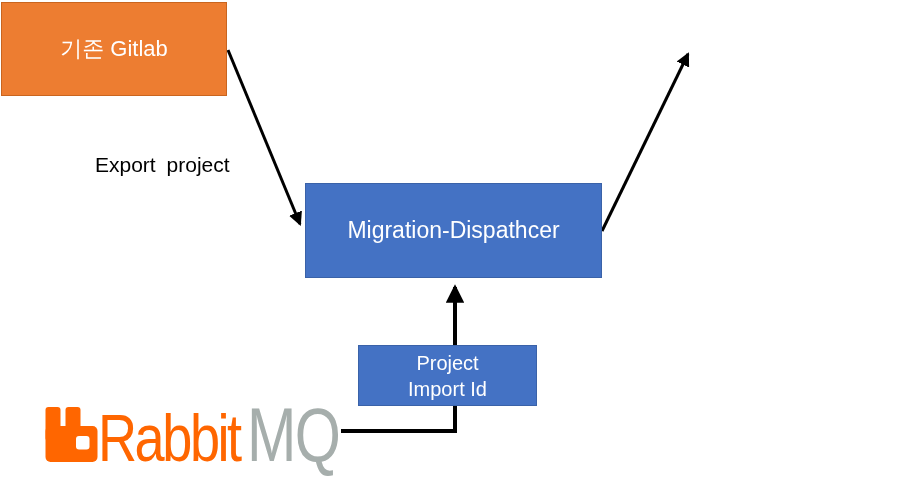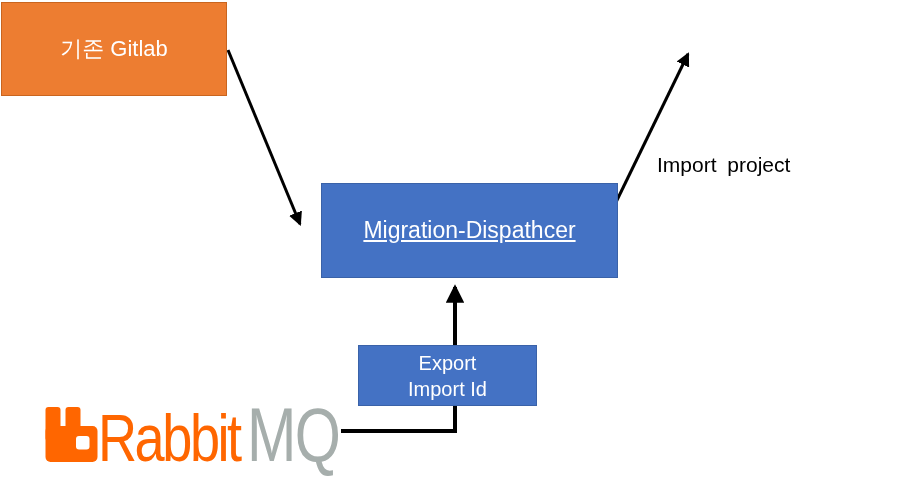--- a/index.html
+++ b/index.html
@@ -32,21 +32,21 @@
     background: var(--orangeFill, #ED7D31);
     border: 1.5px solid var(--orangeBorder, #C9651F);
     font-size: 22px;
   }
   .node.blue {
     background: var(--blueFill, #4472C4);
     border: 1.5px solid var(--blueBorder, #3A62A8);
   }
   #node-old-gitlab { left: 1px; top: 2px; width: 226px; height: 94px; }
   #node-new-gitlab { left: 694px; top: 2px; width: 226px; height: 94px; }
-  #node-dispatcher { left: 321px; top: 183px; width: 297px; height: 95px; font-size: 23px; text-decoration: underline; }
+  #node-dispatcher { left: 305px; top: 183px; width: 297px; height: 95px; font-size: 23px; }
   #node-request { left: 358px; top: 345px; width: 179px; height: 61px; font-size: 20px; line-height: 26px; }
 
   .edge-label {
     position: absolute;
     z-index: 2;
     color: var(--labelText, #000);
     font-size: 21px;
     word-spacing: 5px;
     white-space: nowrap;
   }
@@ -87,26 +87,26 @@
   <div class="node orange" id="node-old-gitlab">
     <span>기존 Gitlab</span>
   </div>
 
 
   <div class="node blue" id="node-dispatcher">
     <span>Migration-Dispathcer</span>
   </div>
 
   <div class="node blue" id="node-request">
-    <span>Export</span>
+    <span>Project</span>
     <span>Import Id</span>
   </div>
 
+  <div class="edge-label" id="label-export">Export project</div>
 
-  <div class="edge-label" id="label-import">Import project</div>
 
   <svg class="logo-part" id="rabbitmq-icon" width="53" height="55" viewBox="0 0 53 55">
     <g fill="var(--rabbitOrange, #FF6600)">
       <rect x="0.5" y="0" width="15" height="34" rx="3"></rect>
       <rect x="20.5" y="0" width="15" height="34" rx="3"></rect>
       <rect x="0.5" y="19" width="52" height="36" rx="5"></rect>
     </g>
     <rect x="31" y="29" width="13.5" height="13.5" rx="3" fill="#ffffff"></rect>
   </svg>
 

